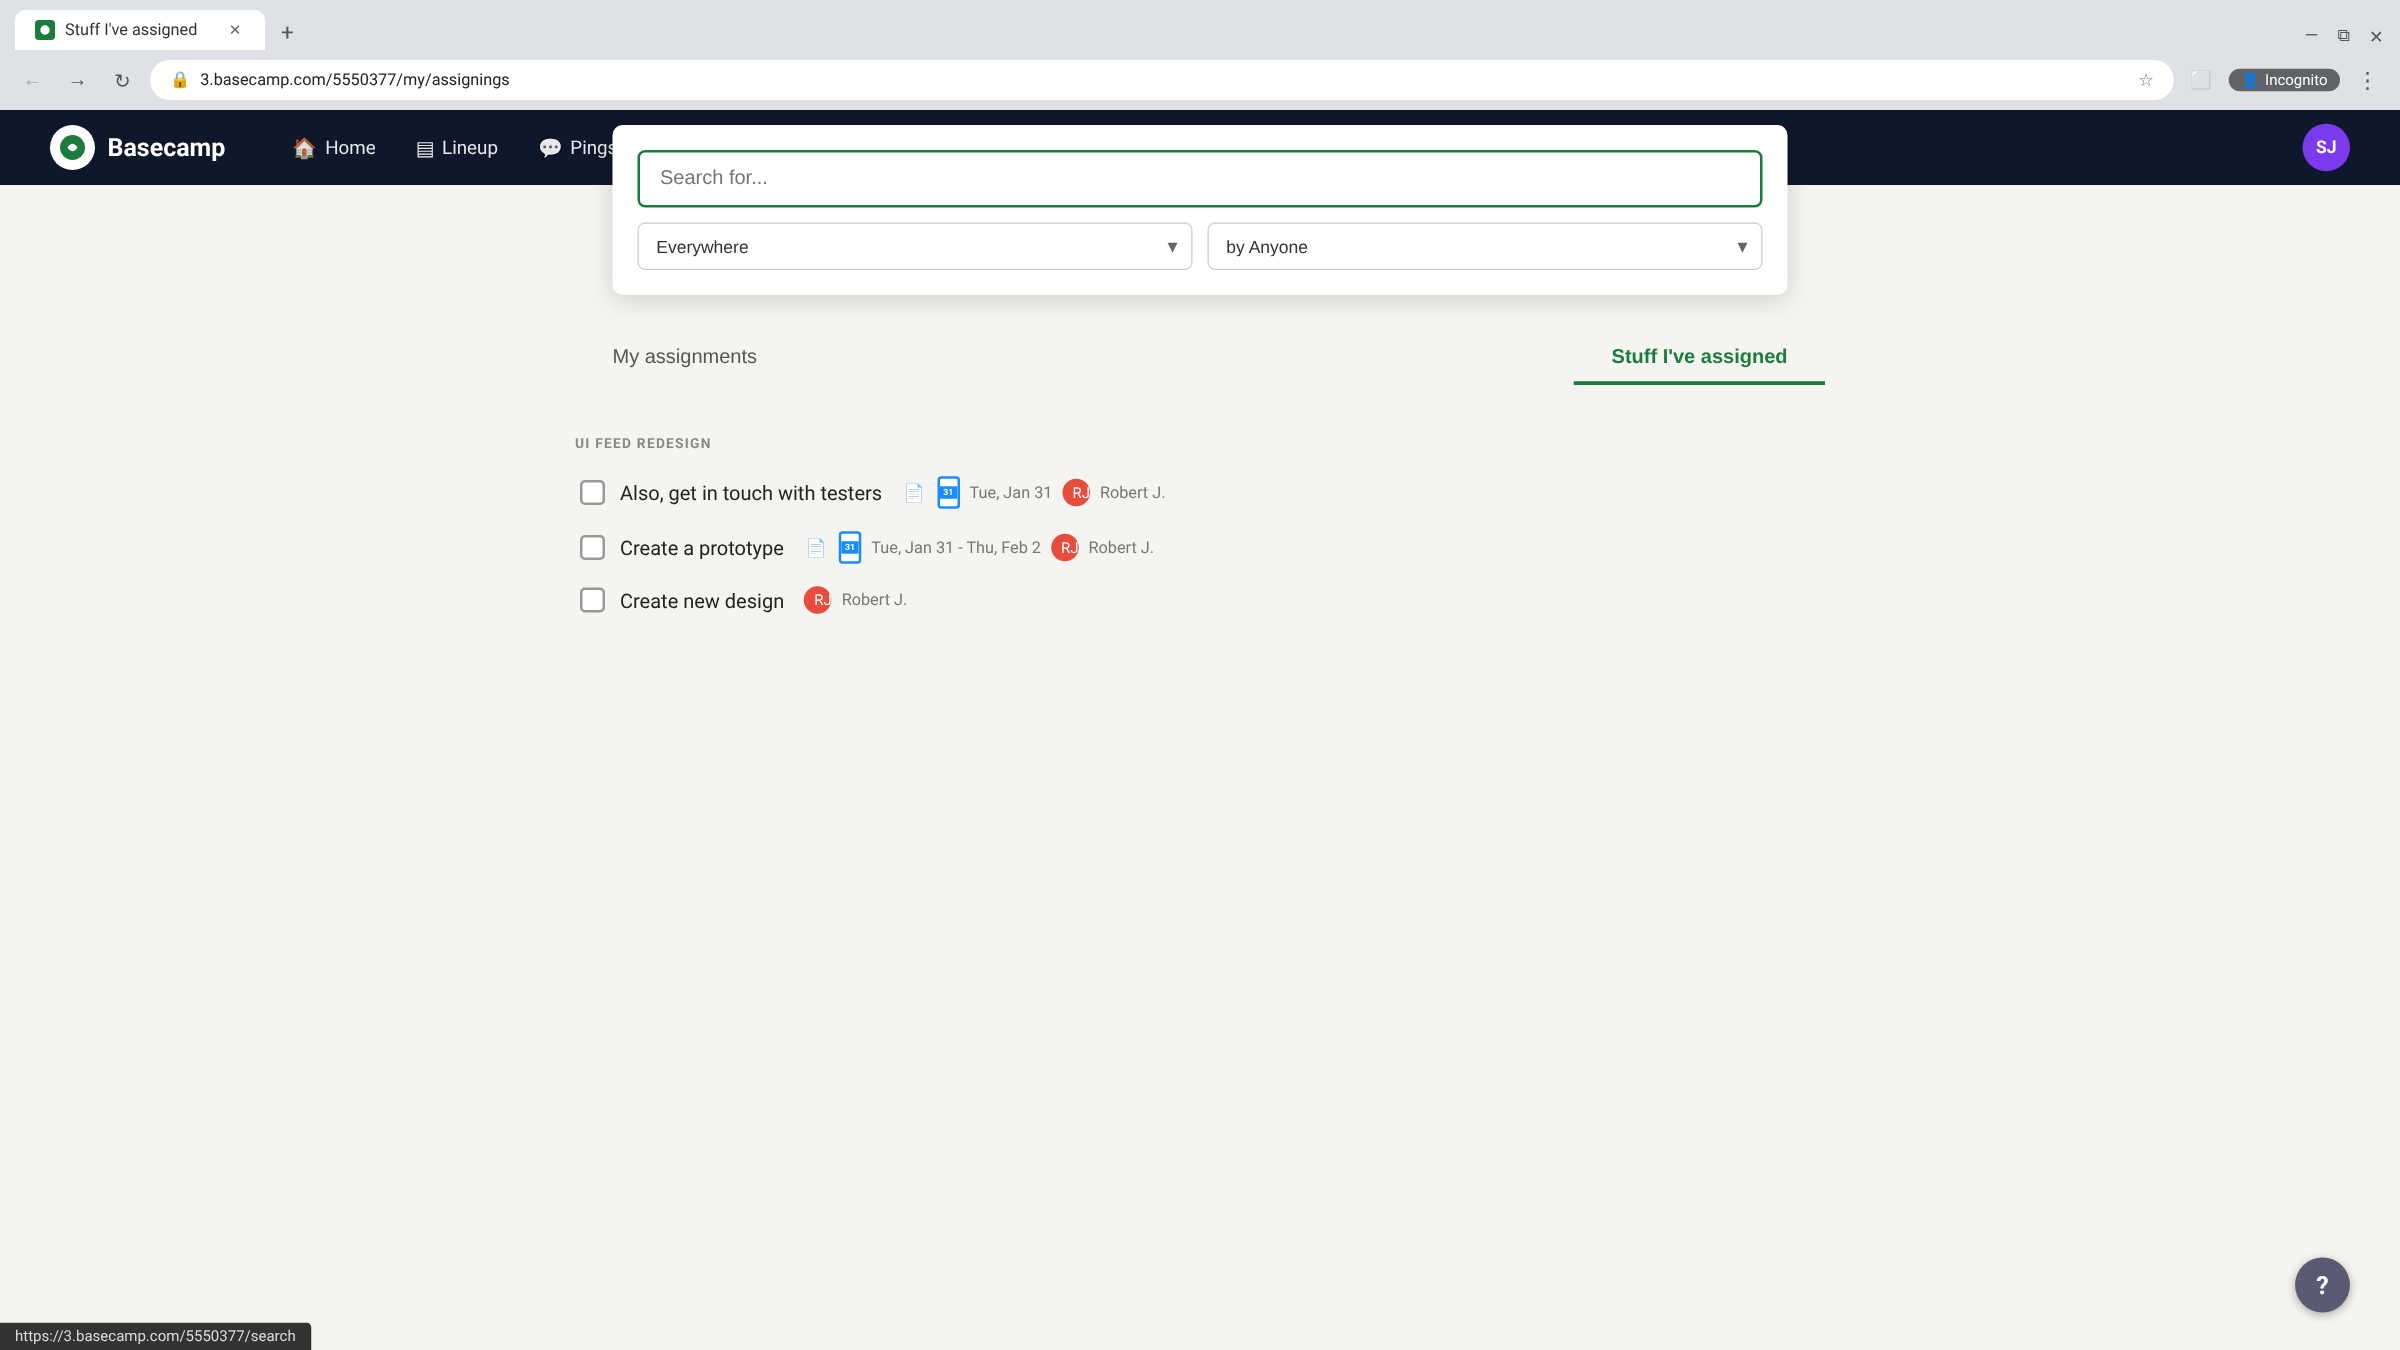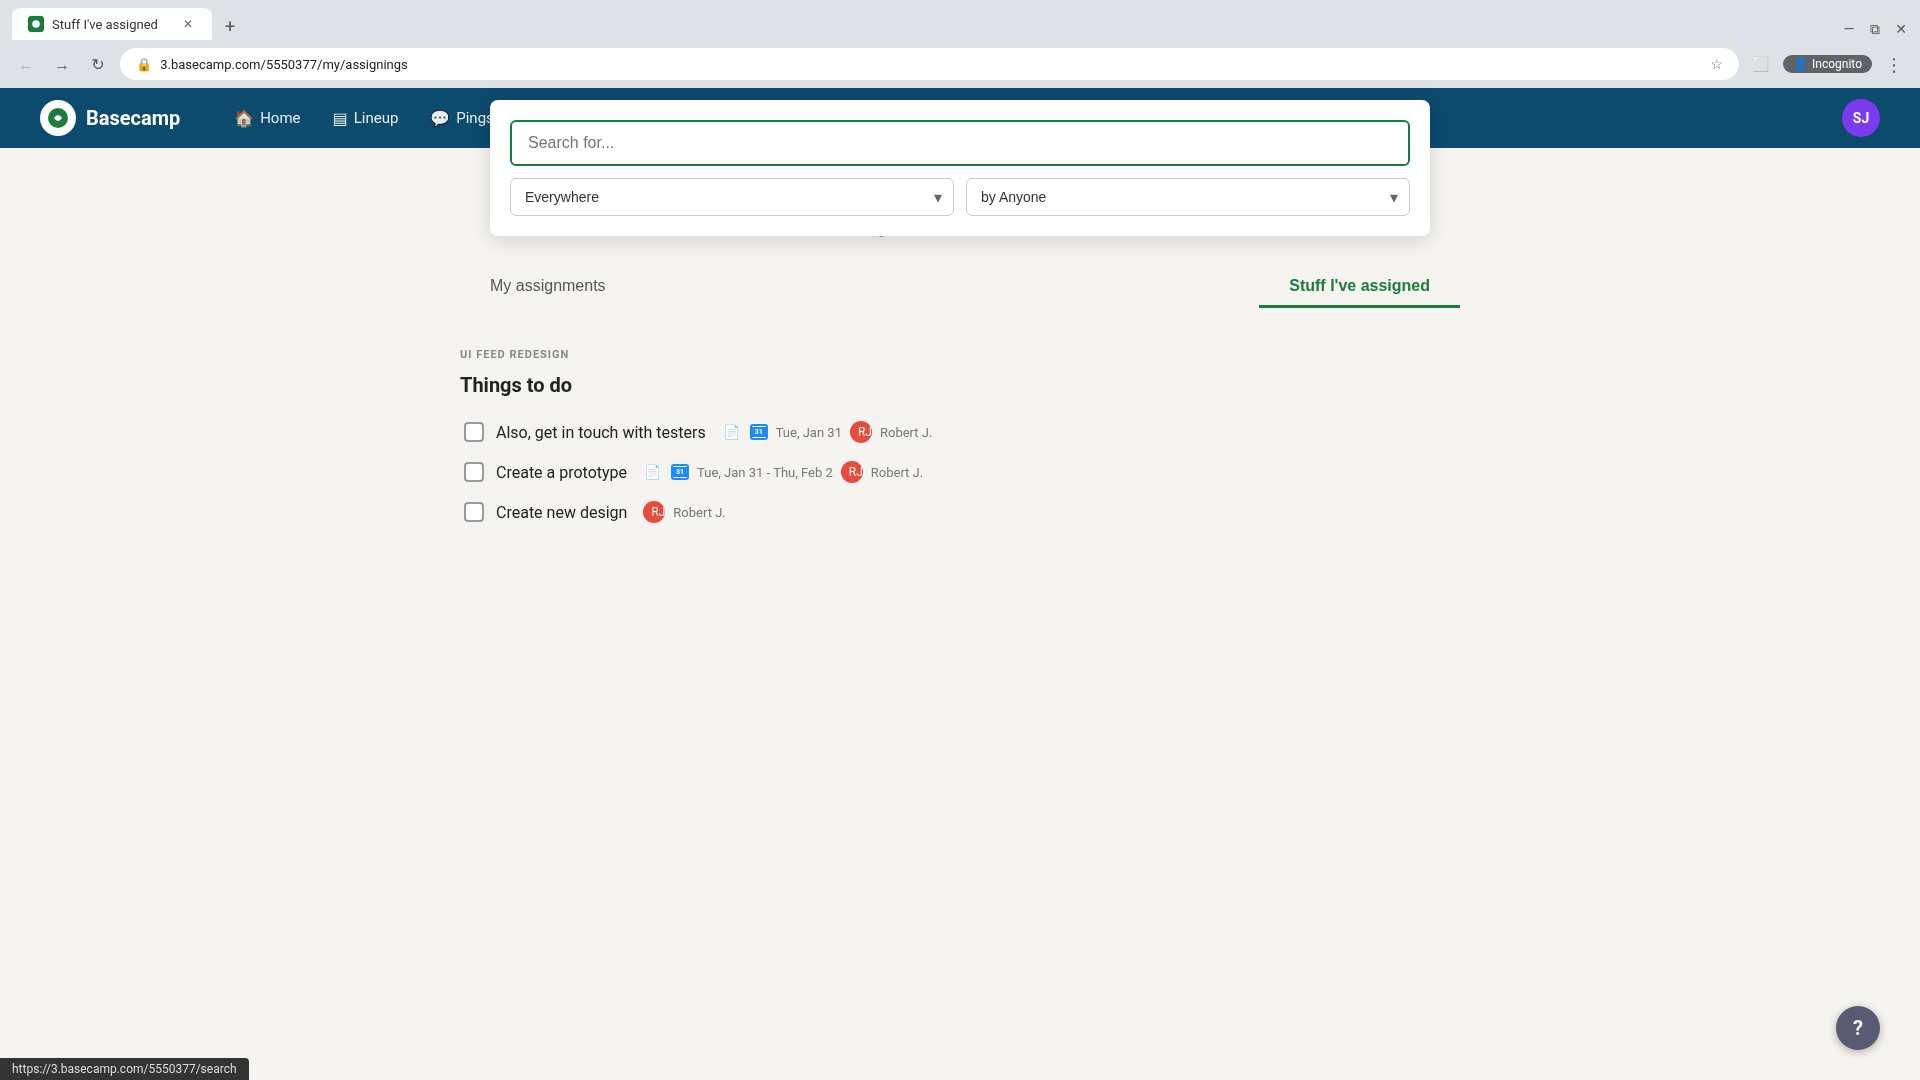--- a/index.html
+++ b/index.html
@@ -19,21 +19,21 @@
     .nav-btn.disabled { color: #aaa; cursor: default; }
     .address-bar { flex: 1; background: white; border-radius: 20px; padding: 4px 16px; font-size: 13px; color: #333; display: flex; align-items: center; gap: 8px; height: 32px; }
     .address-bar-url { flex: 1; font-size: 13px; color: #202124; }
     .address-bar-star { color: #777; font-size: 14px; }
     .toolbar-right { display: flex; align-items: center; gap: 8px; }
     .toolbar-icon { width: 28px; height: 28px; display: flex; align-items: center; justify-content: center; border-radius: 50%; color: #555; font-size: 14px; cursor: pointer; }
     .incognito-badge { background: #5f6368; color: white; border-radius: 20px; padding: 2px 10px; font-size: 12px; display: flex; align-items: center; gap: 4px; }
     .menu-dots { color: #555; font-size: 18px; cursor: pointer; }
 
     
-    .app-nav { background: #0c4a6e; display: flex; align-items: center; padding: 0 40px; height: 60px; gap: 0; }
+    .app-nav { background: #0f172a; display: flex; align-items: center; padding: 0 40px; height: 60px; gap: 0; }
     .app-logo { display: flex; align-items: center; gap: 10px; color: white; font-weight: bold; font-size: 20px; margin-right: 40px; }
     .app-logo-icon { width: 36px; height: 36px; background: white; border-radius: 50%; display: flex; align-items: center; justify-content: center; }
     .app-logo-icon svg { width: 24px; height: 24px; }
     .nav-items { display: flex; align-items: center; gap: 4px; flex: 1; }
     .nav-item { display: flex; align-items: center; gap: 6px; color: rgba(255,255,255,0.9); padding: 6px 14px; border-radius: 20px; font-size: 15px; cursor: pointer; transition: background 0.15s; }
     .nav-item .nav-icon { font-size: 16px; }
     .nav-avatar { width: 38px; height: 38px; background: #7c3aed; border-radius: 50%; display: flex; align-items: center; justify-content: center; color: white; font-weight: bold; font-size: 14px; cursor: pointer; }
 
     
     .search-dropdown-overlay { position: absolute; top: 100px; left: 0; right: 0; display: flex; justify-content: center; z-index: 100; }
@@ -59,21 +59,21 @@
     .section { padding: 0 0 30px; }
     .section-project { font-size: 11px; font-weight: 700; color: #888; letter-spacing: 1px; text-transform: uppercase; margin-bottom: 12px; }
     .section-title { font-size: 20px; font-weight: 700; color: #222; margin-bottom: 16px; }
     .todo-list { display: flex; flex-direction: column; gap: 2px; }
     .todo-item { display: flex; align-items: center; gap: 12px; padding: 8px 4px; }
     .todo-checkbox { width: 20px; height: 20px; border: 2px solid #999; border-radius: 4px; cursor: pointer; flex-shrink: 0; background: white; }
     .todo-label { font-size: 16px; color: #222; }
     .todo-meta { display: flex; align-items: center; gap: 8px; margin-left: 4px; }
     .meta-icon { width: 20px; height: 20px; display: flex; align-items: center; justify-content: center; }
     .meta-icon-doc { color: #888; font-size: 14px; }
-    .meta-icon-cal { width: 18px; height: 16px; background: white; border: 2px solid #1b8cff; border-radius: 3px; display: flex; align-items: center; justify-content: center; font-size: 9px; color: #1b8cff; font-weight: bold; overflow: hidden; }
+    .meta-icon-cal { width: 18px; height: 26px; background: white; border: 2px solid #1b8cff; border-radius: 3px; display: flex; align-items: center; justify-content: center; font-size: 9px; color: #1b8cff; font-weight: bold; overflow: hidden; }
     .meta-icon-cal-inner { background: #1b8cff; color: white; width: 100%; text-align: center; font-size: 7px; padding: 1px 0; }
     .meta-date { font-size: 13px; color: #777; }
     .meta-avatar { width: 22px; height: 22px; background: #e74c3c; border-radius: 50%; display: flex; align-items: center; justify-content: flex-end; color: white; font-size: 12px; font-weight: normal; }
     .meta-name { font-size: 13px; color: #777; }
 
     
     .status-bar { position: fixed; bottom: 0; left: 0; background: #333; color: #ddd; font-size: 12px; padding: 4px 12px; border-radius: 0 4px 0 0; }
 
     
     .help-btn { position: fixed; bottom: 30px; right: 40px; width: 44px; height: 44px; background: #5a5a72; border-radius: 50%; display: flex; align-items: center; justify-content: center; color: white; font-size: 20px; font-weight: bold; cursor: pointer; box-shadow: 0 2px 8px rgba(0,0,0,0.3); }
@@ -199,21 +199,20 @@
         <h1 class="page-title">Here are your assignments</h1>
       </div>
 
       <div class="tabs-bar">
         <button class="tab-btn">My assignments</button>
         <button class="tab-btn active">Stuff I've assigned</button>
       </div>
 
       <div class="section">
         <div class="section-project">UI FEED REDESIGN</div>
-        <div class="section-title">Things to do</div>
 
         <div class="todo-list">
 
           <div class="todo-item">
             <div class="todo-checkbox"></div>
             <span class="todo-label">Also, get in touch with testers</span>
             <div class="todo-meta">
               <span class="meta-icon meta-icon-doc">📄</span>
               <div class="meta-icon-cal">
                 <div class="meta-icon-cal-inner">31</div>

